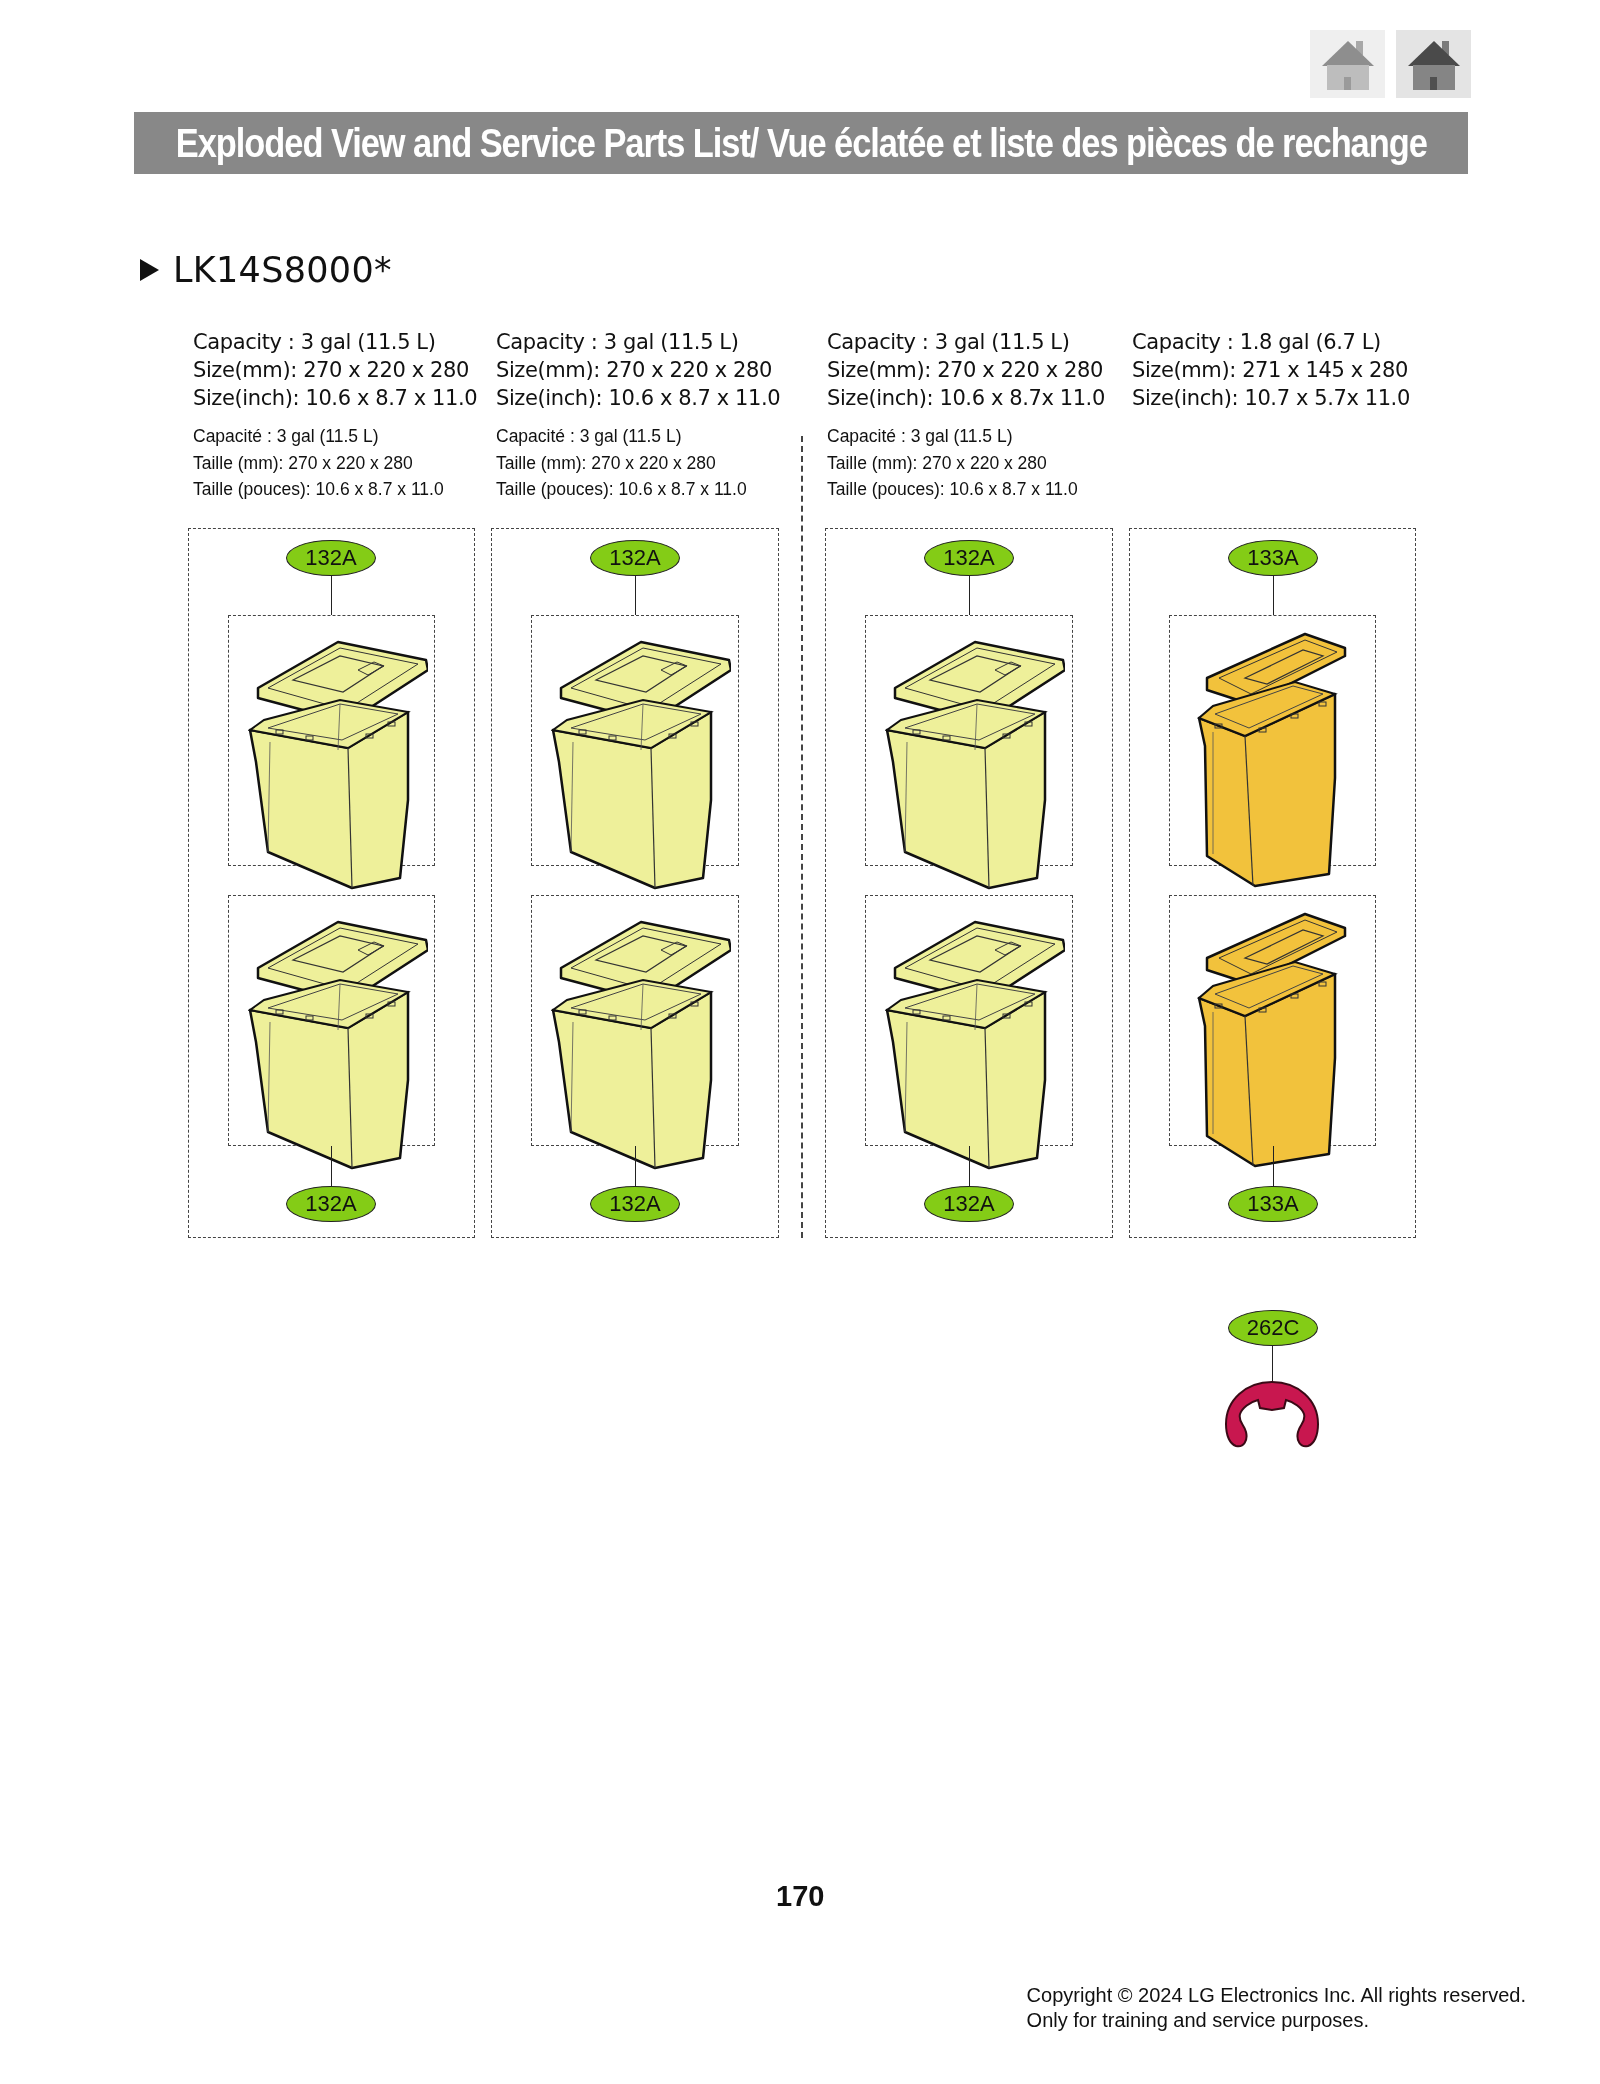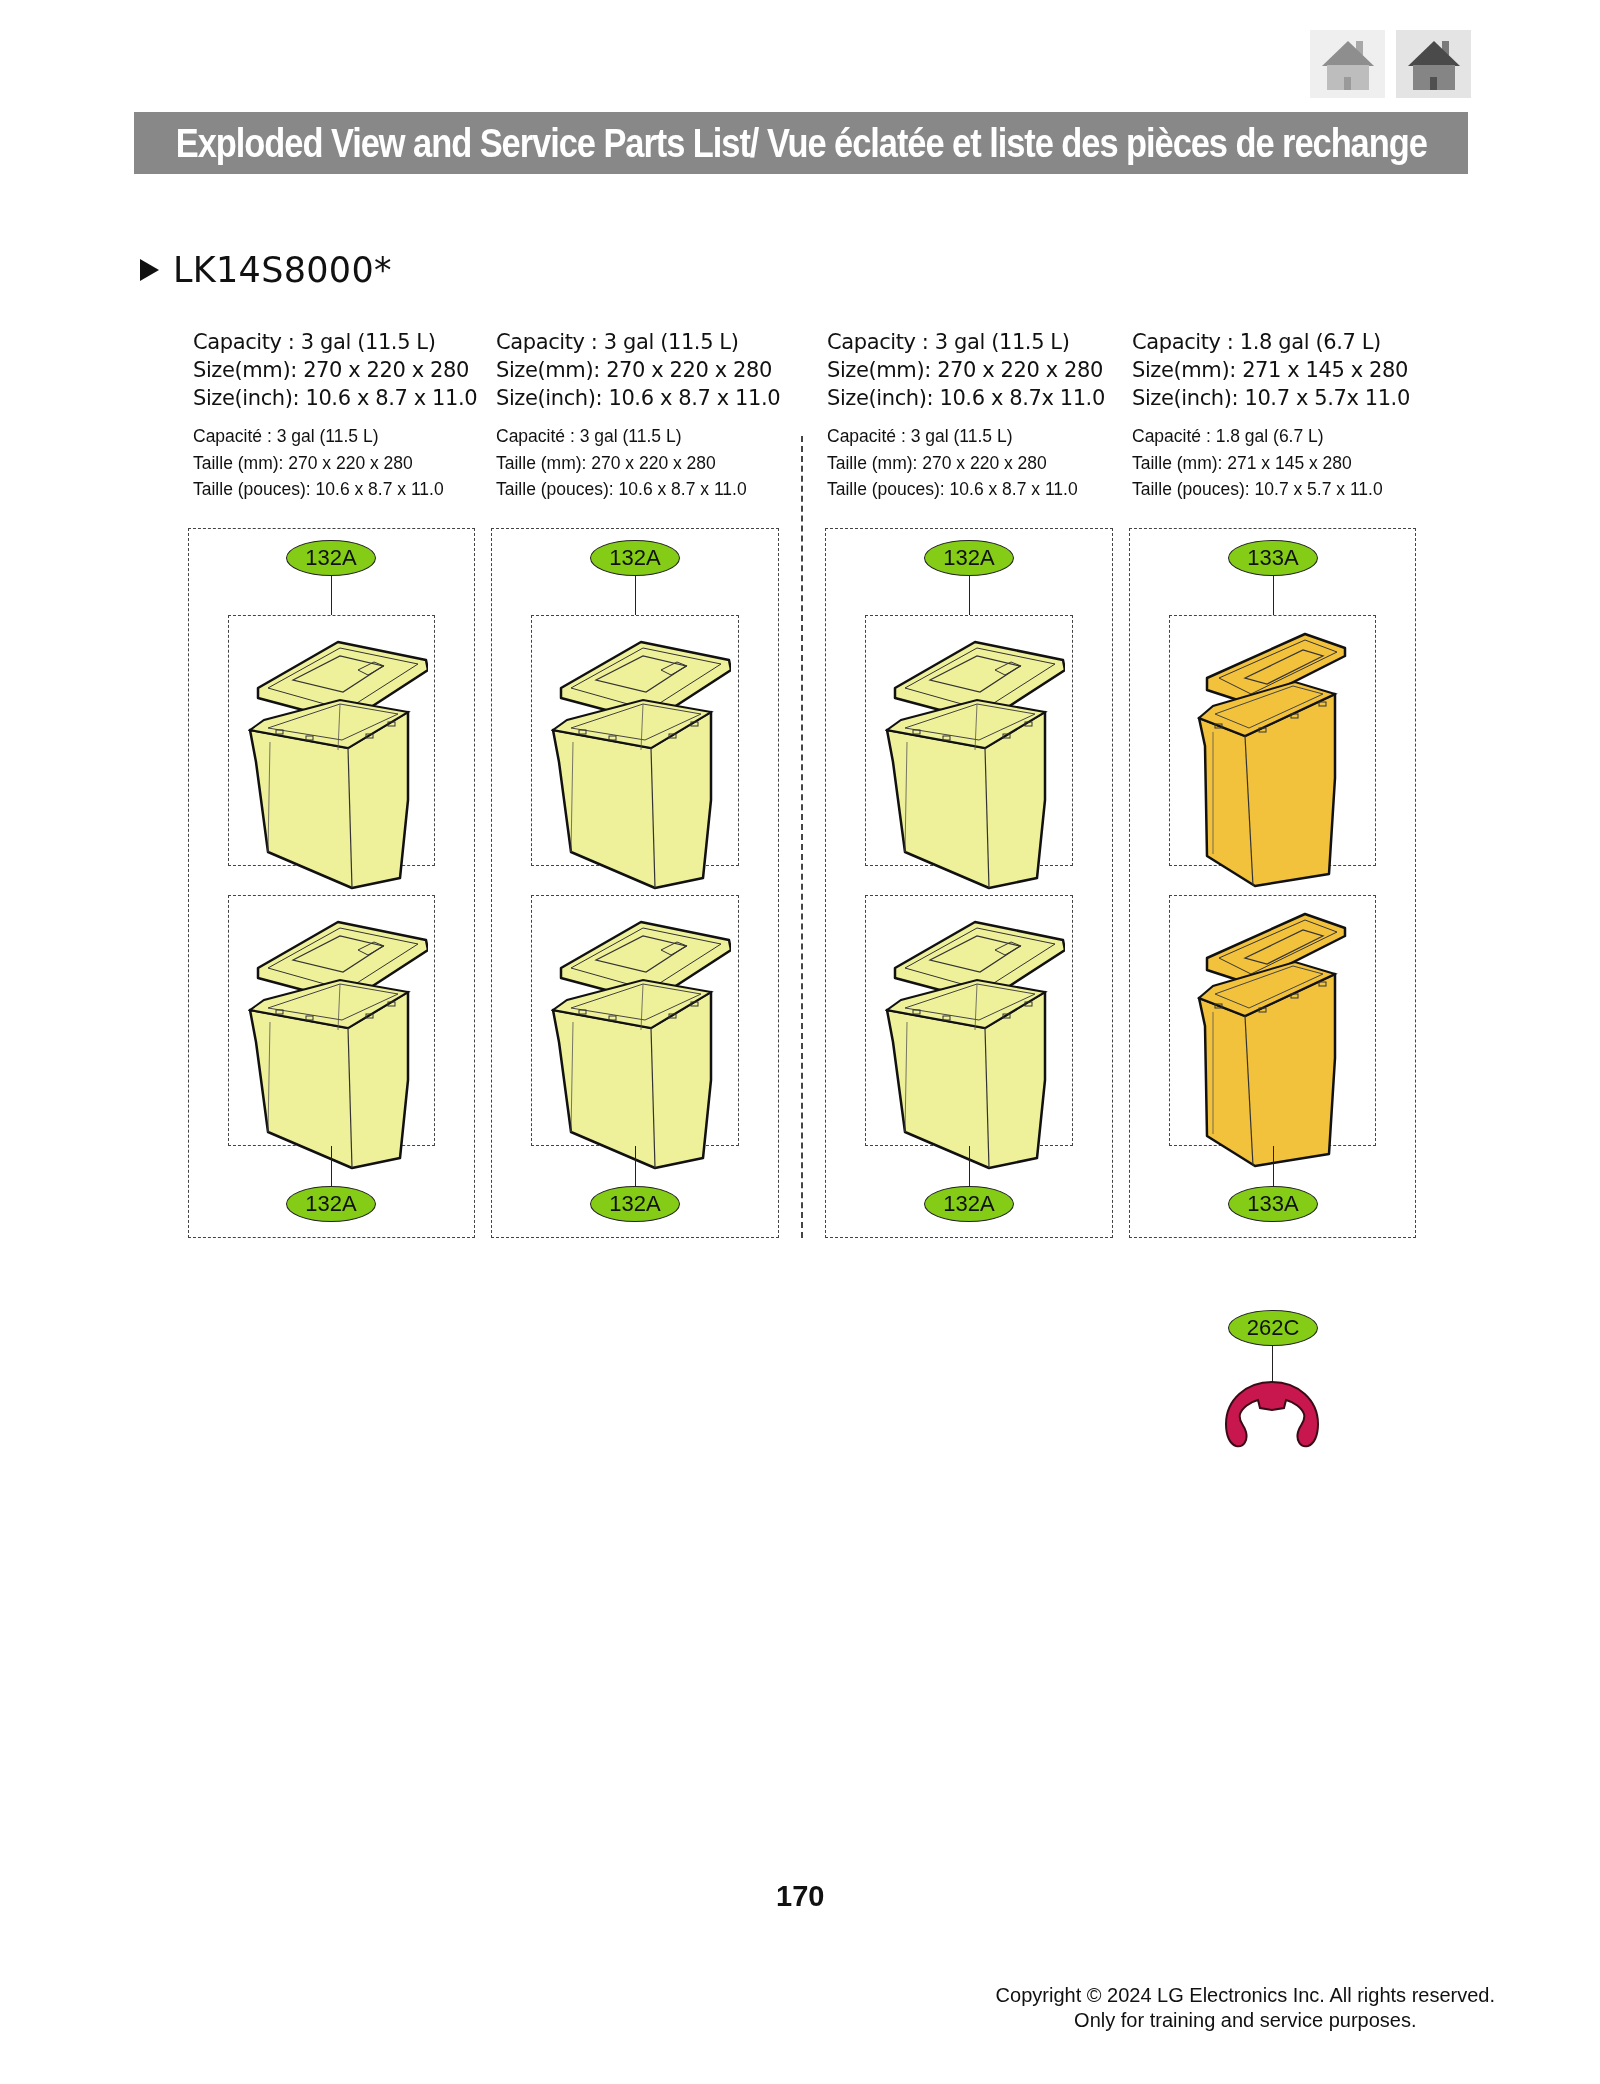--- a/index.html
+++ b/index.html
@@ -34,21 +34,21 @@
   .divider { position:absolute; width:0; border-left:2px dashed #444; }
 
   .callout { position:absolute; width:90px; height:36px; border:1.6px solid #222; border-radius:50%;
              box-sizing:border-box; display:flex; align-items:center; justify-content:center;
              font-size:22px; color:#111; background:#84cc16; }
   .leader { position:absolute; width:0; border-left:1.6px solid #222; }
 
   .bin { position:absolute; }
 
   .page-num { position:absolute; left:776px; top:1880px; font-weight:bold; font-size:29px; }
-  .copyright { position:absolute; right:105px; top:1983px; text-align:center; font-size:20px; line-height:25px; color:#111; }
+  .copyright { position:absolute; right:74px; top:1983px; text-align:left; font-size:20px; line-height:25px; color:#111; }
 </style>
 </head>
 <body>
 
 <div class="home-btn light" style="left:1310px; top:30px;">
   <svg width="56" height="54" viewBox="0 0 56 54">
     <rect x="36" y="4" width="7" height="14" fill="#a8a8a8"></rect>
     <polygon points="28,4 2,29 54,29" fill="#8e8e8e"></polygon>
     <rect x="7" y="28" width="42" height="25" fill="#bdbdbd"></rect>
     <rect x="24" y="40" width="7" height="13" fill="#9a9a9a"></rect>
@@ -99,25 +99,20 @@
   <div class="fr">
     <div>Capacité : 3 gal (11.5 L)</div>
     <div>Taille (mm): 270 x 220 x 280</div>
     <div>Taille (pouces): 10.6 x 8.7 x 11.0</div>
   </div>
 </div>
 <div class="spec" style="left:1132px; top:328px;">
   <div class="en">Capacity : 1.8 gal (6.7 L)</div>
   <div class="en">Size(mm): 271 x 145 x 280</div>
   <div class="en">Size(inch): 10.7 x 5.7x 11.0</div>
-  <div class="fr">
-    <div>Capacité : 1.8 gal (6.7 L)</div>
-    <div>Taille (mm): 271 x 145 x 280</div>
-    <div>Taille (pouces): 10.7 x 5.7 x 11.0</div>
-  </div>
 </div>
 
 <div class="divider" style="left:801px; top:436px; height:802px;"></div>
 
 <svg width="0" height="0" style="position:absolute">
   <defs>
     <g id="bin-large">
 
       <path d="M10,58 L90,12 L178,30 L180,40 L100,92 L10,68 Z" fill="var(--c)" stroke="#111" stroke-width="2.5" stroke-linejoin="round"></path>
       <path d="M20,58 L92,18 L170,34 L98,80 Z" fill="none" stroke="#333" stroke-width="1"></path>

